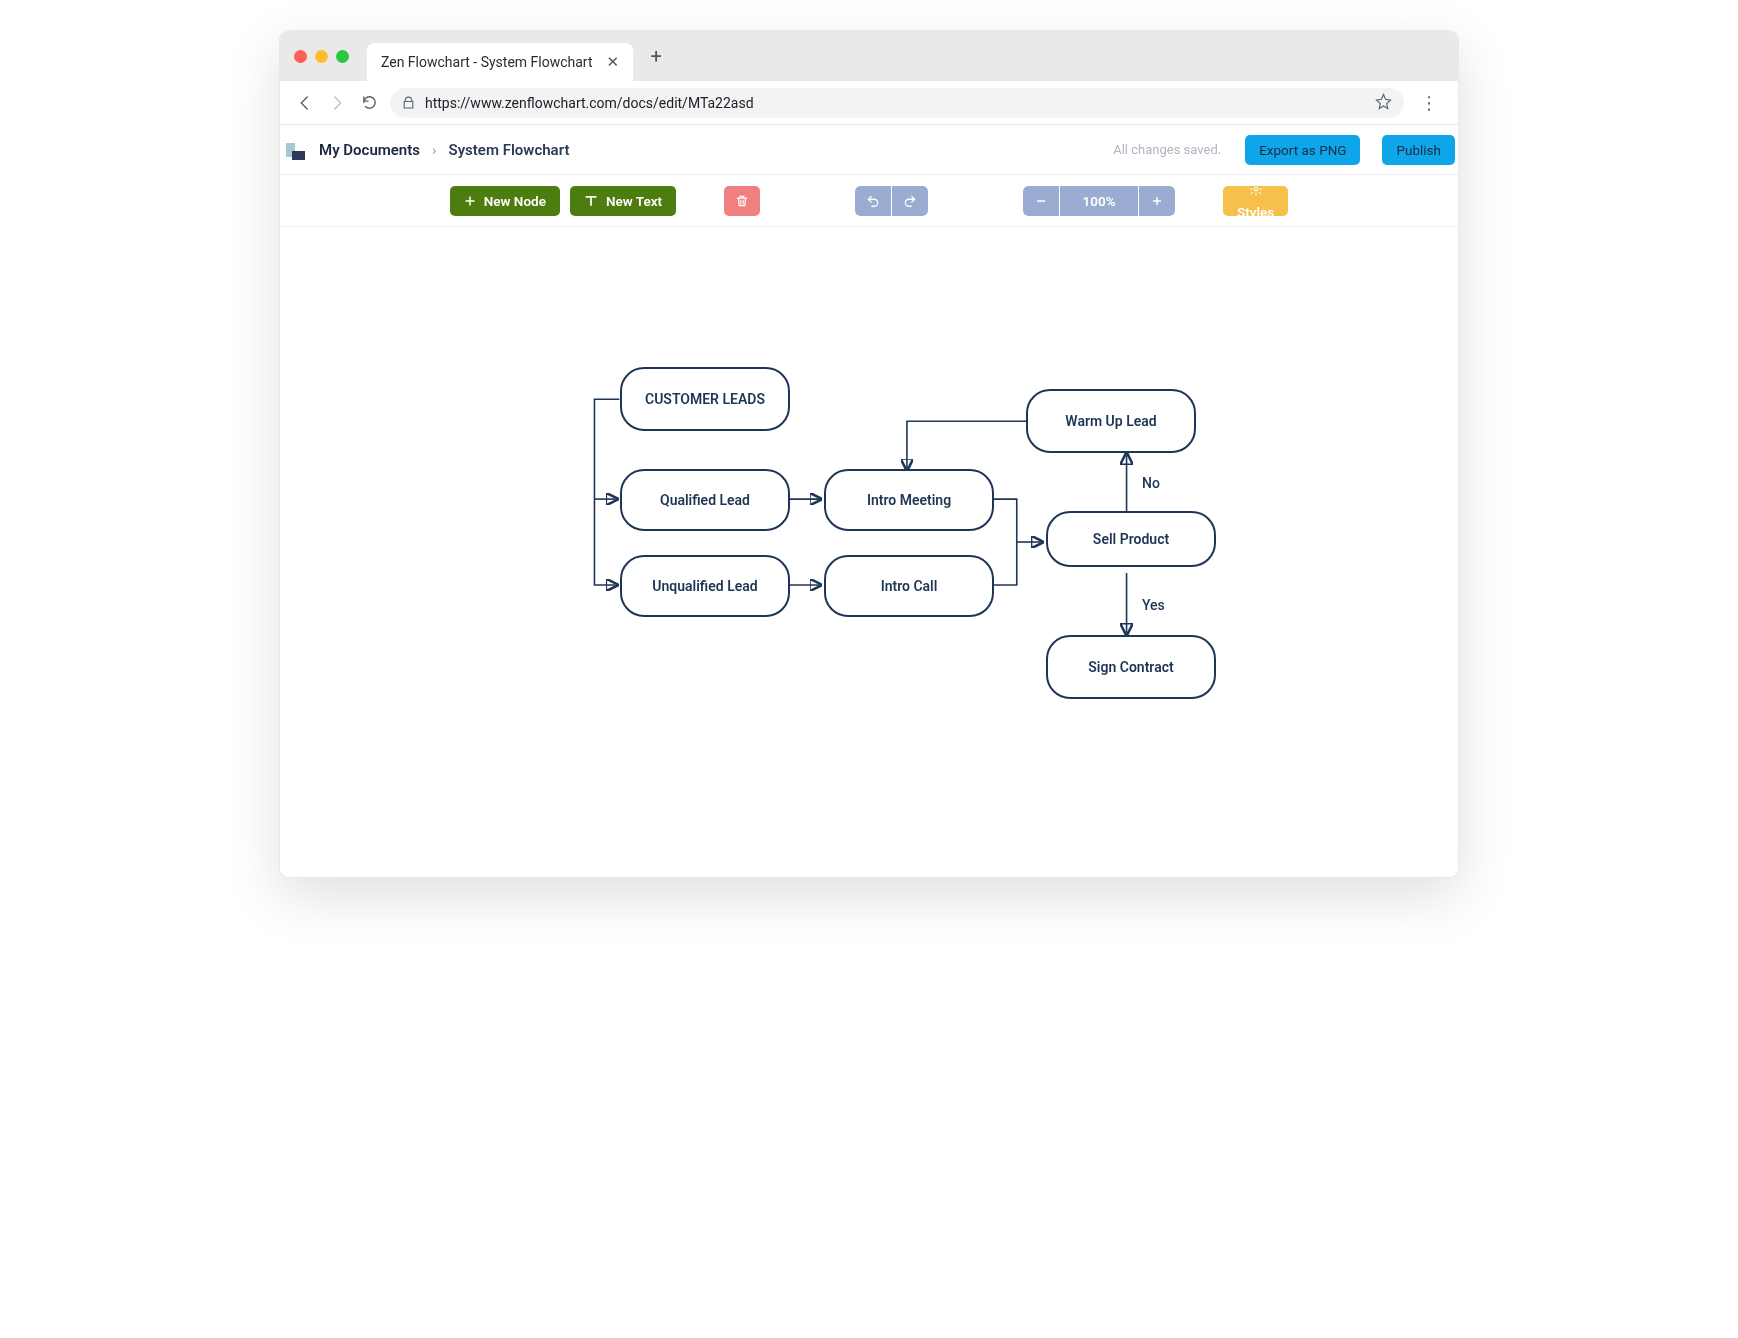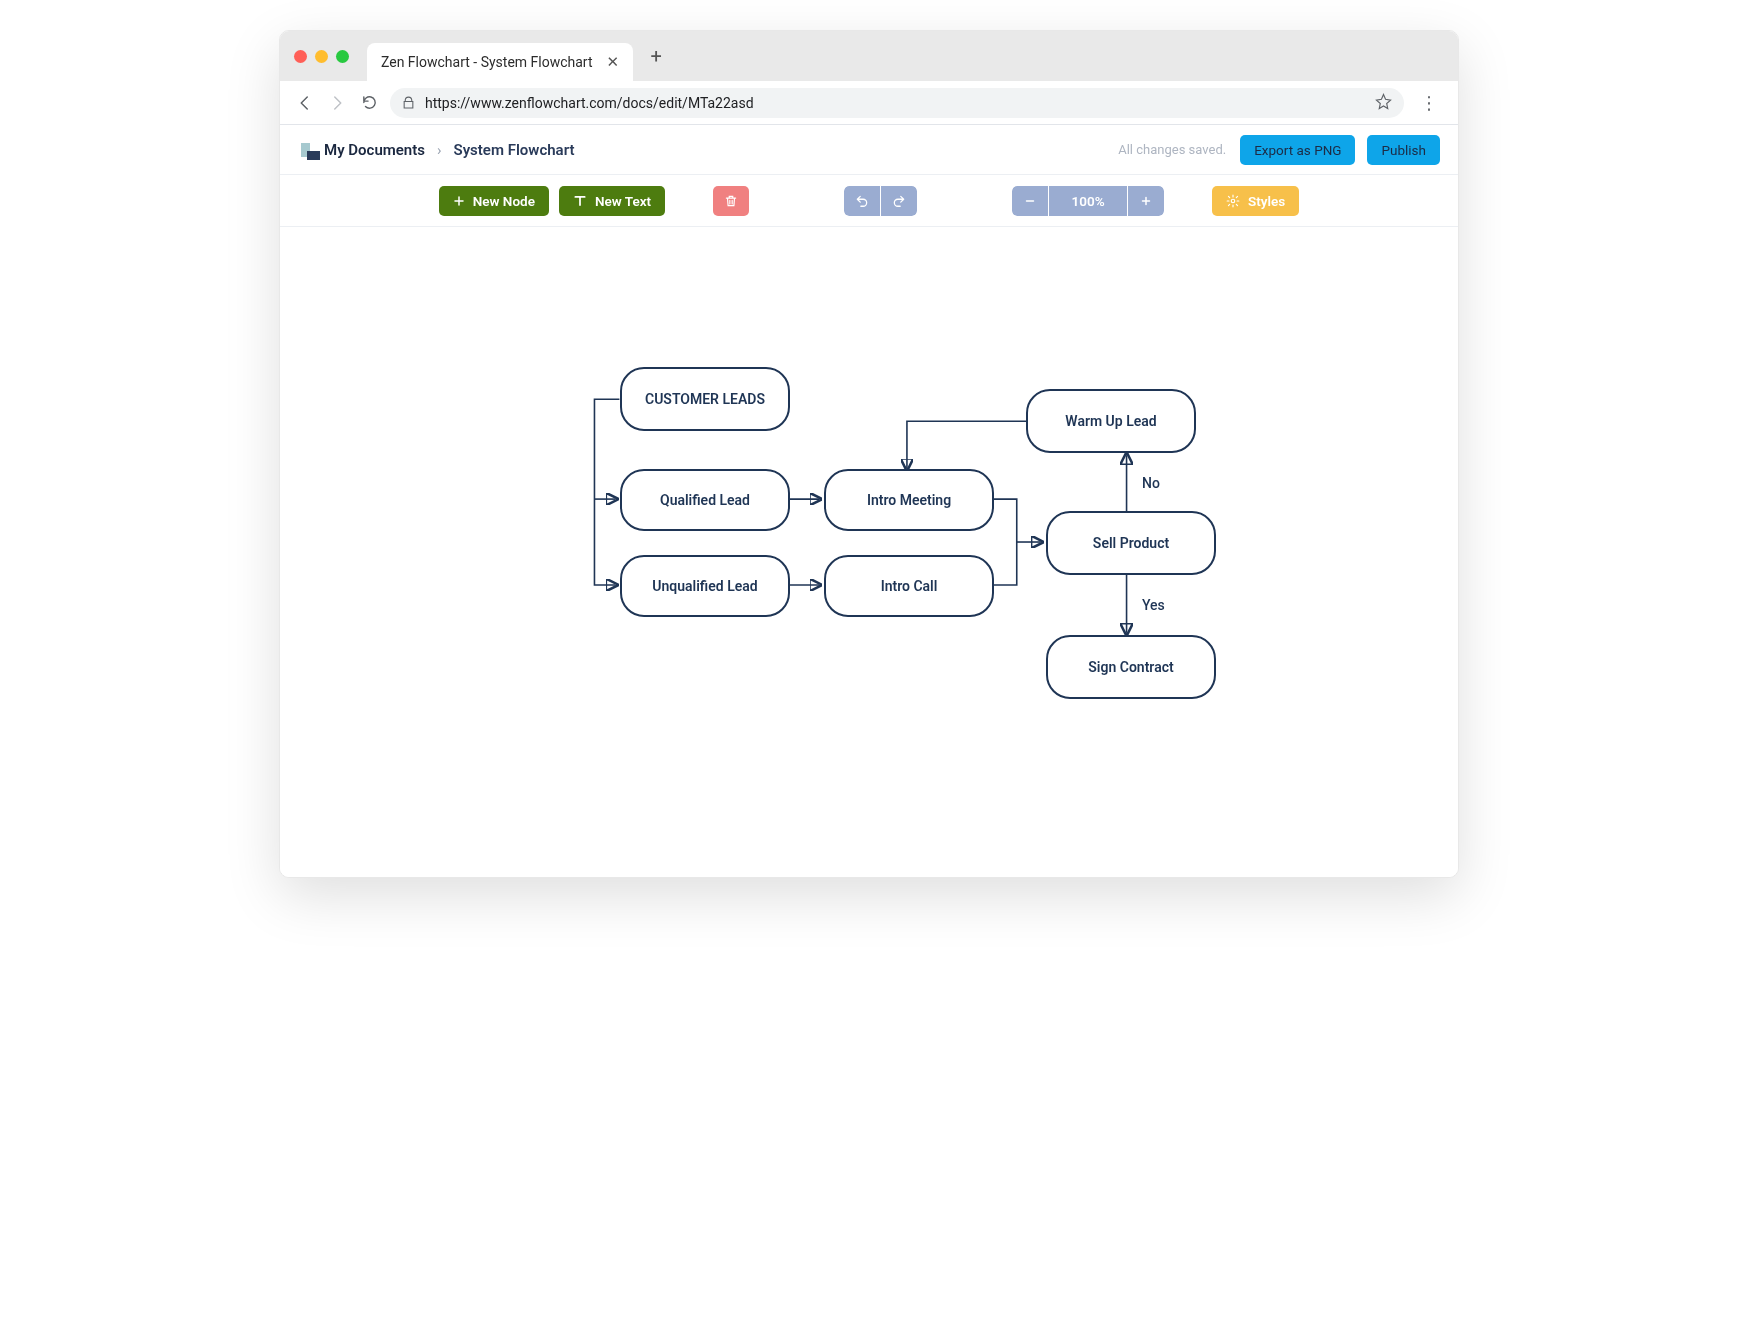--- a/index.html
+++ b/index.html
@@ -84,23 +84,23 @@
     }
     .omnibox .url { color: #202124; }
     .omnibox .star { margin-left: auto; color:#5f6368; }
     .menu-dots { width: 30px; text-align:center; color:#5f6368; font-size:18px; cursor:pointer; }
 
     
     .app-header {
       height: 50px;
       display: flex;
       align-items: center;
-      padding: 0 18px;
+      padding: 0 3px;
       border-bottom: 1px solid #eceff3;
-      gap: 4px;
+      gap: 14px;
     }
     .logo {
       width: 22px; height: 22px; position: relative;
     }
     .logo::before, .logo::after {
       content:""; position:absolute; display:block;
     }
     .logo::before { width:9px; height:14px; background:#a6c9cf; left:3px; top:4px; }
     .logo::after  { width:13px; height:9px; background:#2a3b5a; left:9px; top:12px; }
     .crumbs { display:flex; align-items:center; gap:12px; font-size:15px; font-weight:600; color:#1b2840; }
@@ -131,21 +131,21 @@
     .tb-btn .icn { display:inline-flex; }
     .tb-green { background:#4d7c0f; }
     .tb-red   { background:#f08080; width:36px; padding:0; }
     .tb-blue  { background:#9aacd1; width:36px; padding:0; }
     .tb-bluegroup { display:flex; border-radius:5px; overflow:hidden;margin-left:47px; }
     .tb-bluegroup .tb-btn { border-radius:0; }
     .tb-bluegroup .tb-btn:first-child { border-top-left-radius:5px; border-bottom-left-radius:5px;}
     .tb-bluegroup .tb-btn:last-child  { border-top-right-radius:5px; border-bottom-right-radius:5px;}
     .tb-bluegroup .sep { width:1px; background:rgba(255,255,255,0.3);}
     .tb-zoomval { background:#9aacd1; color:#fff; width:78px; font-weight:600; }
-    .tb-yellow { background:#f7c04a; }
+    .tb-yellow { background:#f7c04a;flex-direction:column; }
     .gap { width: 28px; }
 
     
     .canvas {
       position: relative;
       width: 100%;
       height: 650px;
       background: #fff;
     }
     .node {
@@ -338,21 +338,21 @@
       </div>
     <div class="node" style="left:544px; top:242px; width:170px; height:62px;">
         <span>Intro Meeting</span>
       </div>
     <div class="node" style="left:544px; top:328px; width:170px; height:62px;">
         <span>Intro Call</span>
       </div>
     <div class="node" style="left:746px; top:162px; width:170px; height:64px;">
         <span>Warm Up Lead</span>
       </div>
-    <div class="node" style="left:766px; top:284px; width:170px; height:64px;align-items:center;">
+    <div class="node" style="left:766px; top:284px; width:170px; height:56px;align-items:center;">
         <span>Sell Product</span>
       </div>
     <div class="node" style="left:766px; top:408px; width:170px; height:64px;">
         <span>Sign Contract</span>
       </div>
 
     <div class="edge-label" style="left:858px; top:248px;">No</div>
     <div class="edge-label" style="left:858px; top:370px;">Yes</div>
   </div>
 </div>

